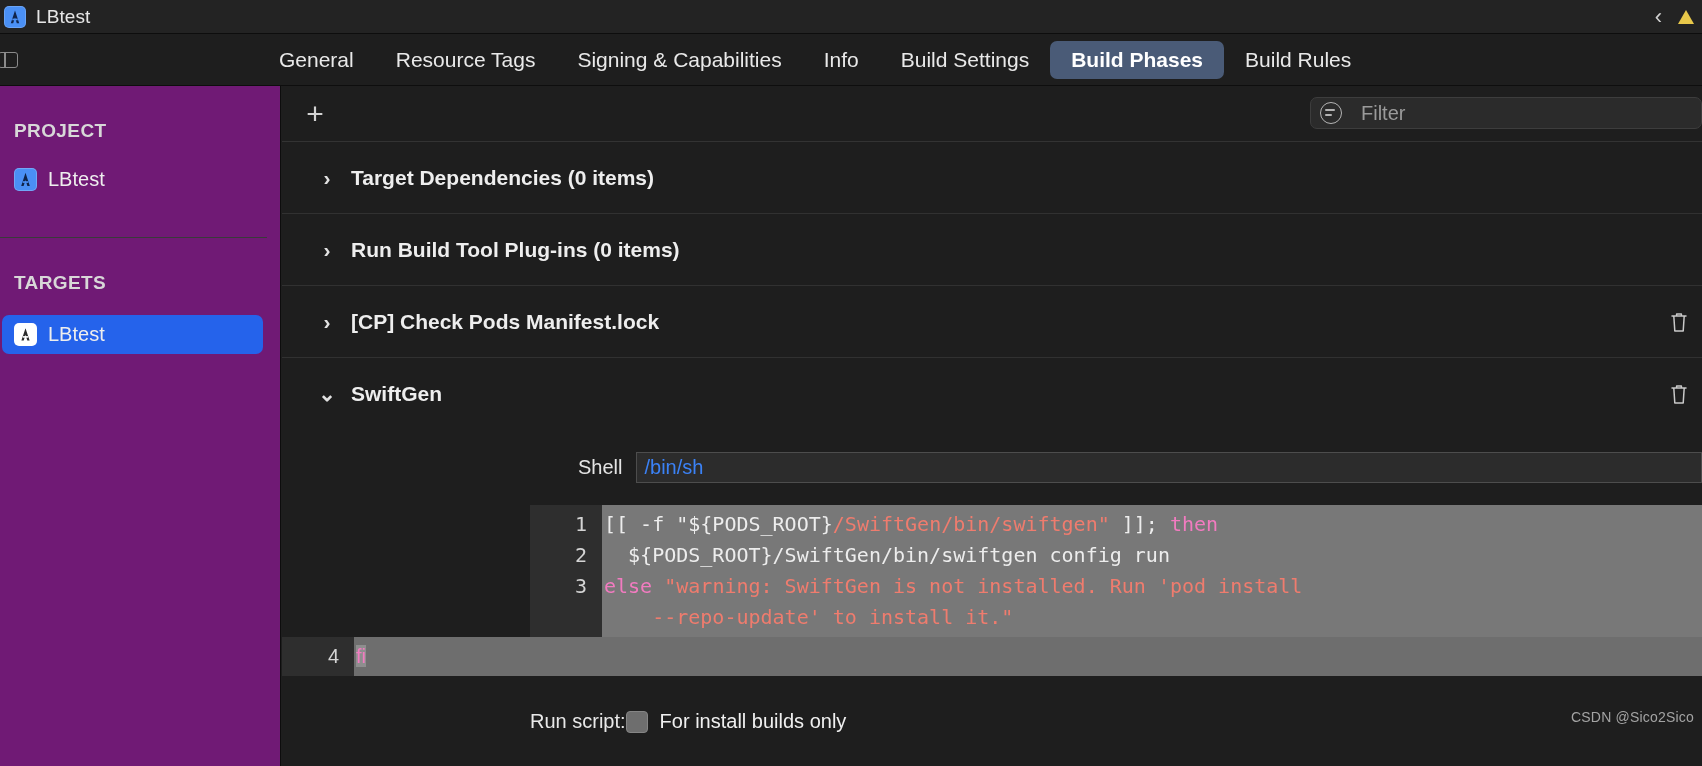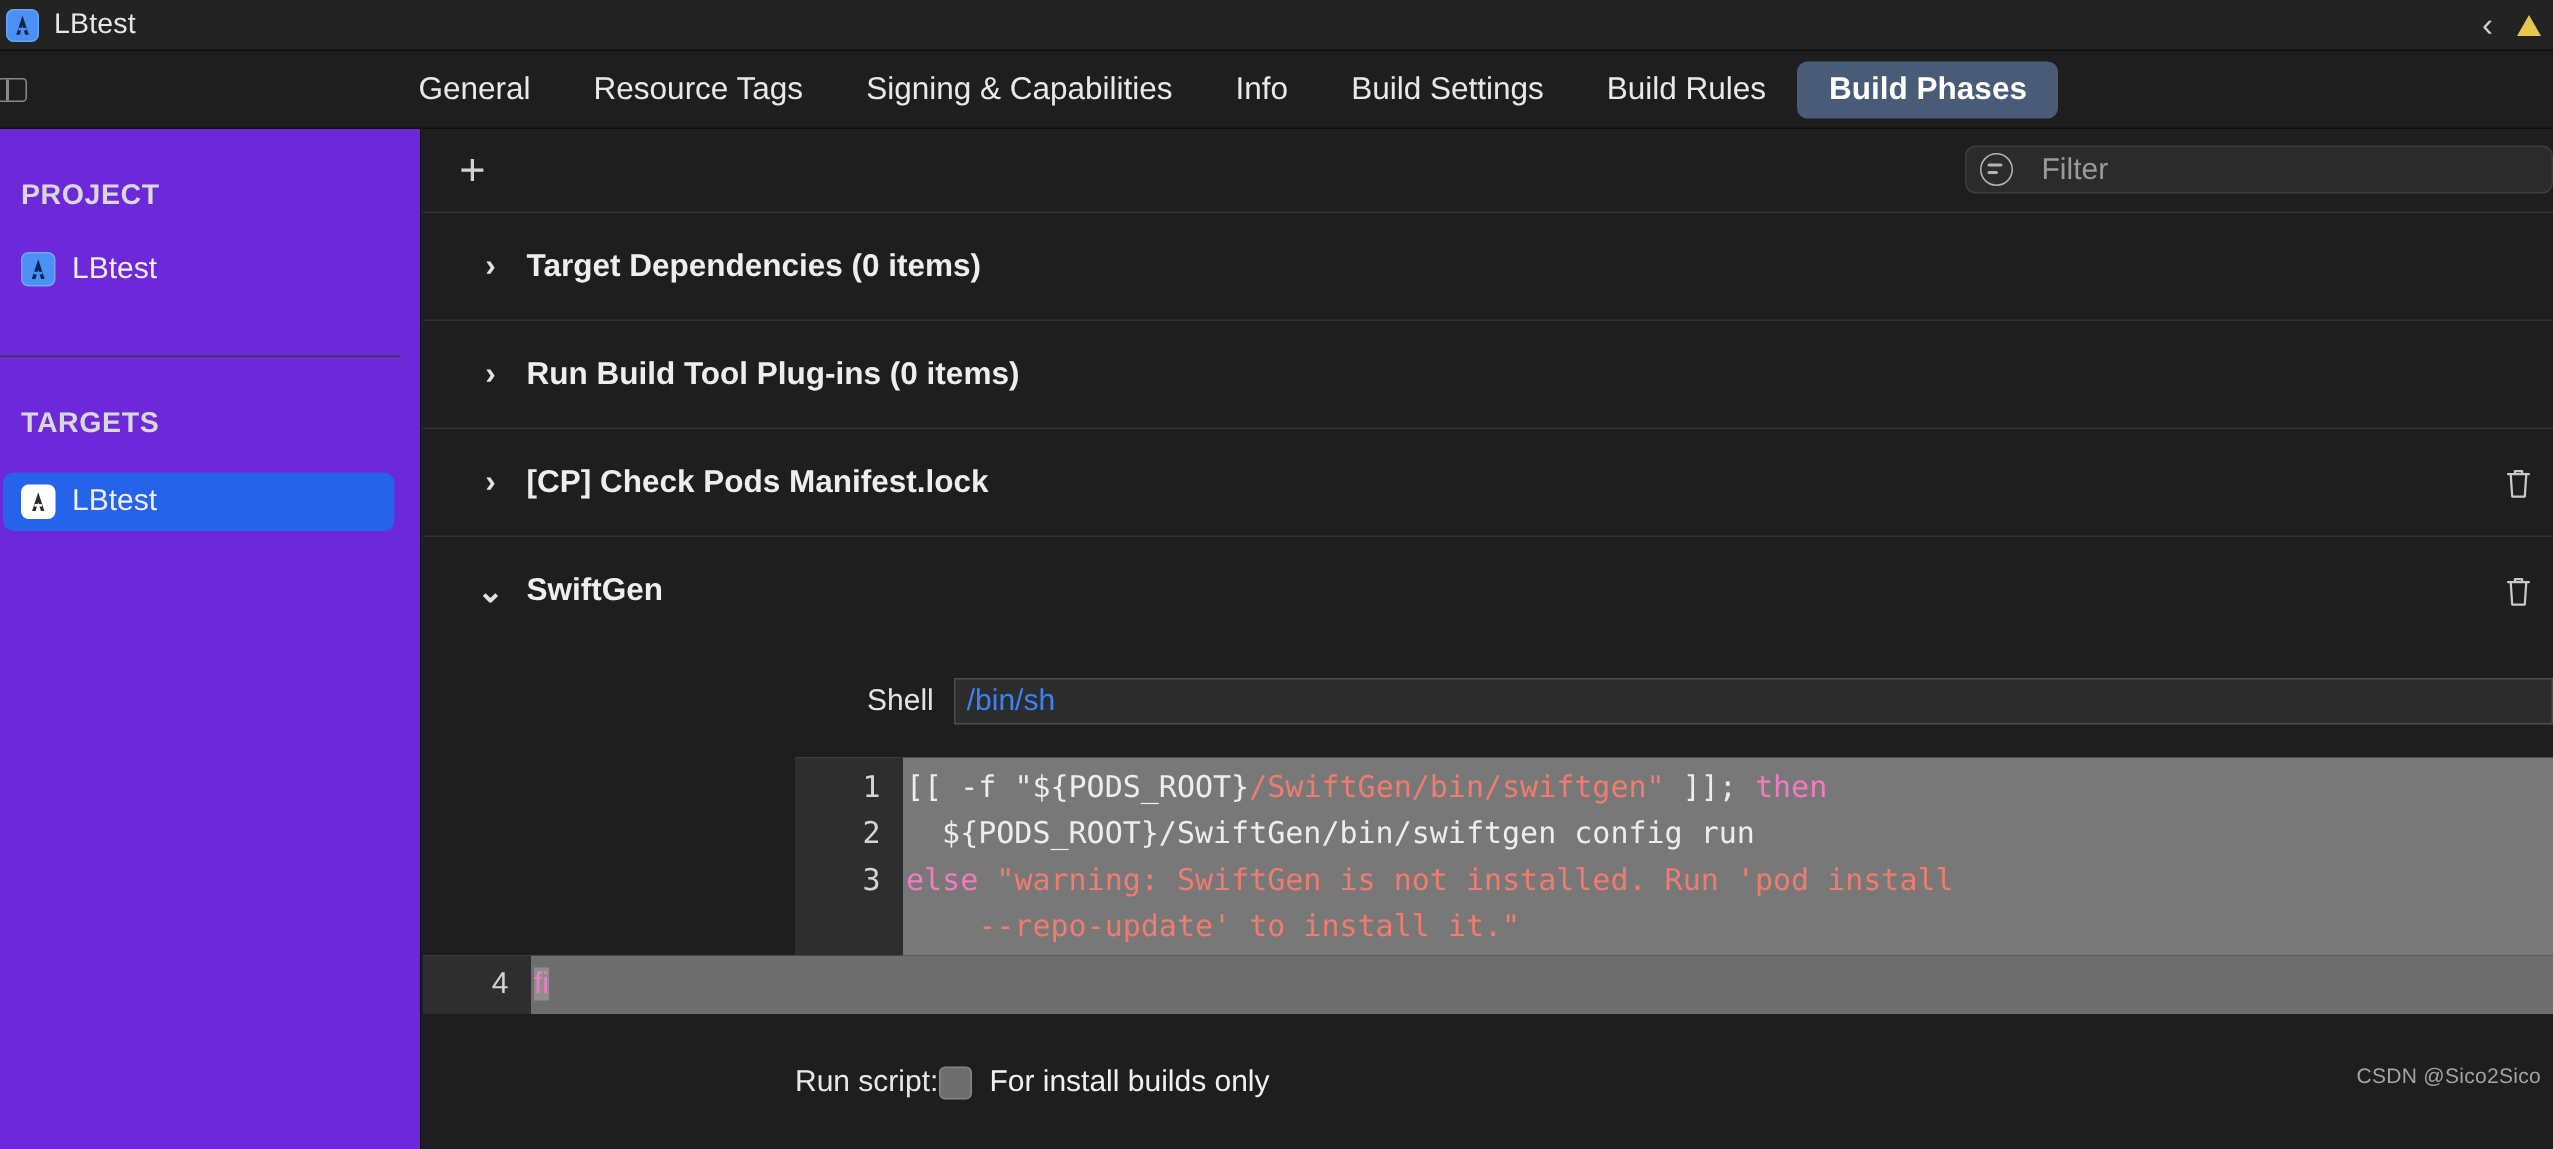--- a/index.html
+++ b/index.html
@@ -49,21 +49,21 @@
   .tabs { display: flex; align-items: center; gap: 0; margin-left: 232px; }
   .tab {
     font-size: 21px; color: #e9e9e9; padding: 7px 21px; border-radius: 7px;
     white-space: nowrap; cursor: default;
   }
   .tab.selected { background: #4a5b77; font-weight: 700; color: #ffffff; }
 
   
   .sidebar {
     position: absolute; top: 86px; left: 0; width: 281px; height: 680px;
-    background: #6d28d9; border-right: 1px solid #0d0d0d;
+    background: #701a75; border-right: 1px solid #0d0d0d;
   }
   .side-group-title {
     font-size: 19px; font-weight: 700; color: #d8d8d8; letter-spacing: .4px;
     padding: 0 0 0 14px;
   }
   .proj-title { position: absolute; top: 34px; }
   .targ-title { position: absolute; top: 186px; }
   .side-sep { position: absolute; left: 0; top: 151px; width: 267px; height: 1px; background: #3a3a3a; }
   .side-row {
     position: absolute; left: 2px; display: flex; align-items: center; gap: 11px;
@@ -193,22 +193,22 @@
   <div class="tabbar">
     <div class="tabbar-left">
       <div class="panel-toggle"></div>
     </div>
     <div class="tabs">
       <div class="tab">General</div>
       <div class="tab">Resource Tags</div>
       <div class="tab">Signing &amp; Capabilities</div>
       <div class="tab">Info</div>
       <div class="tab">Build Settings</div>
+      <div class="tab selected">Build Phases</div>
       <div class="tab">Build Rules</div>
-      <div class="tab selected">Build Phases</div>
     </div>
   </div>
 
   <div class="sidebar">
     <div class="side-group-title proj-title">PROJECT</div>
 
     <div class="side-row project-row">
       <span class="side-ico blue">
         <svg viewBox="0 0 23 23" width="23" height="23" aria-hidden="true">
           <path d="M11.5 4.8 L15.8 18 L13.4 18 L11.5 11.9 L9.6 18 L7.2 18 Z" fill="#10244a"></path>

